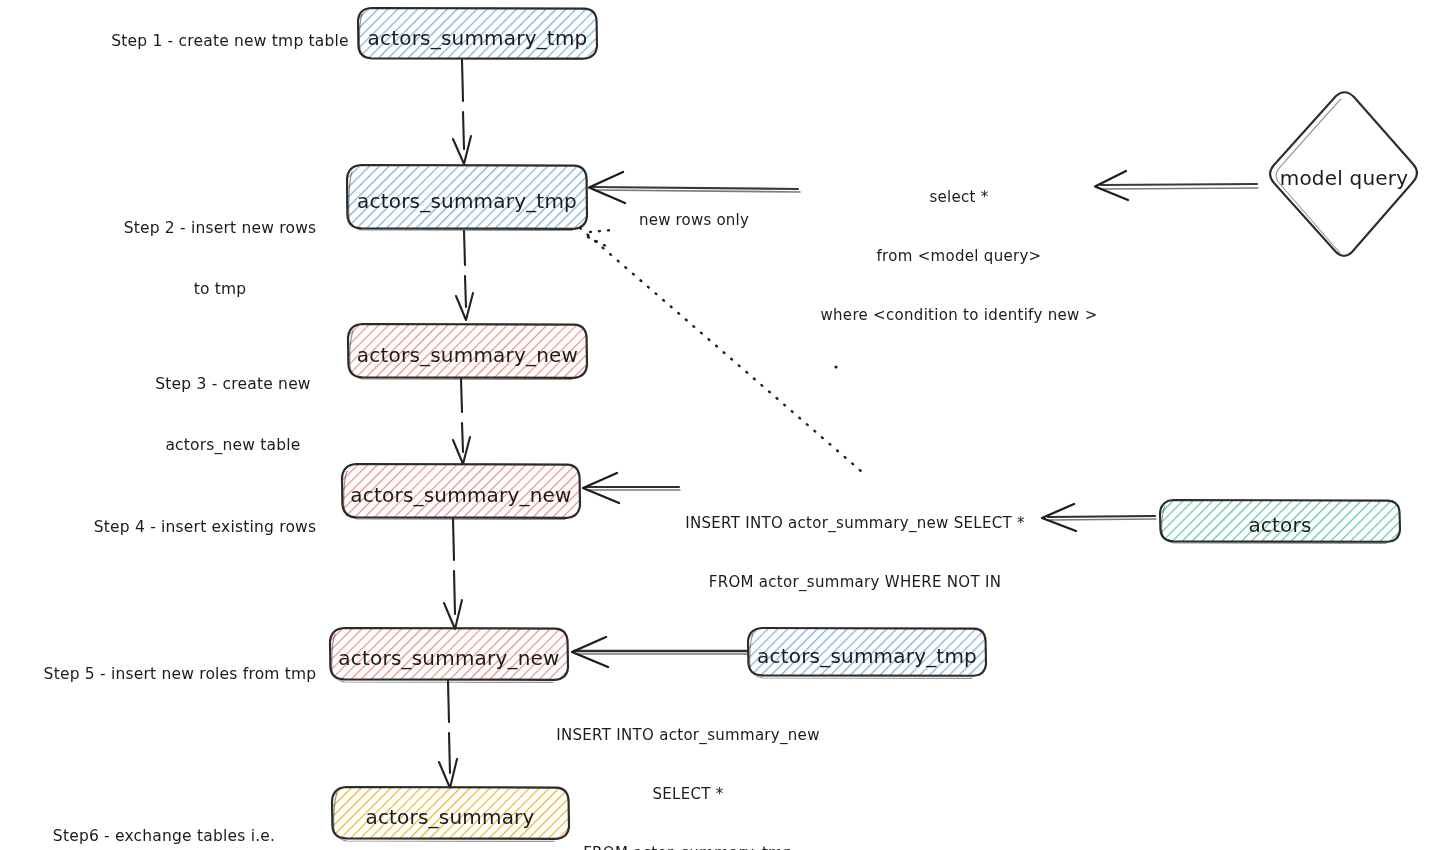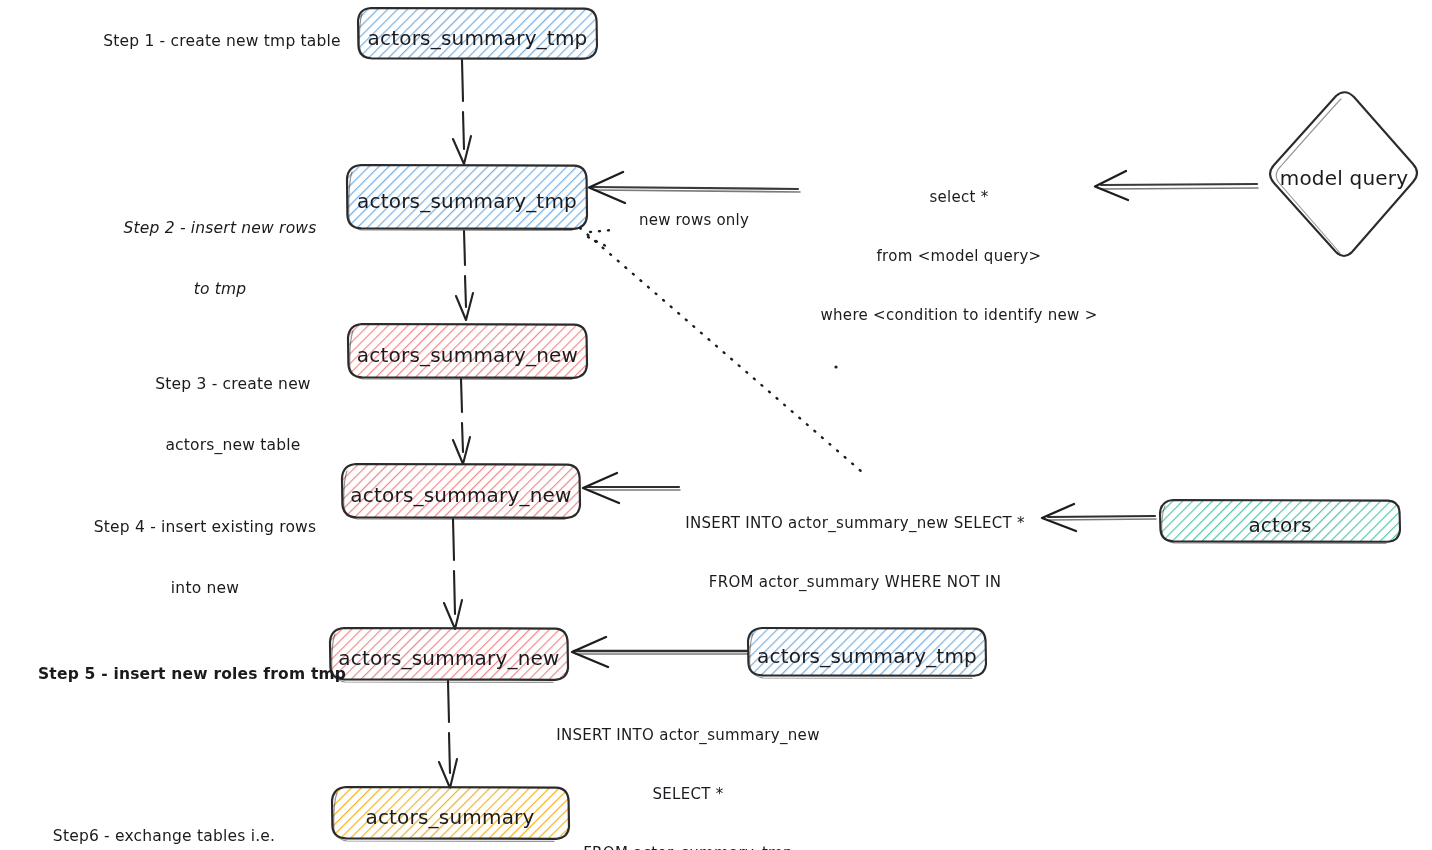--- a/index.html
+++ b/index.html
@@ -180,38 +180,37 @@
       <path d="M439 762 L450 788 L457 759" stroke="#222" stroke-width="2.1" fill="none" stroke-linecap="round" stroke-linejoin="round"></path>
     </g>
 
     <g>
       <rect x="332" y="787" width="237" height="52" rx="13" ry="13" fill="url(#hatch-yellow)" stroke="none"></rect>
       <path d="M346 787 L556 787.6 Q568 788 568.6 801 L569 827 Q568 838 556 838.8 L346 838.4 Q333 837.8 332.4 826 L332 801 Q332.8 788 346 787 Z" fill="none" stroke="#2b2b2b" stroke-width="2.2" stroke-linecap="round"></path>
       <path d="M337 793 Q333.4 802 333.8 827 Q334.5 839 347 841 L554 841.4" fill="none" stroke="#2b2b2b" stroke-width="1.2" stroke-linecap="round" opacity="0.5"></path>
     </g>
   </svg>
 
-  <div class="step-label" style="left:96px; top:31px; width:252px;">Step 1 - create new tmp table</div>
-
-  <div class="step-label" style="left:104px; top:177px; width:232px;font-style:italic;">
+  <div class="step-label" style="left:104px; top:31px; width:252px;">Step 1 - create new tmp table</div>
+
+  <div class="step-label" style="left:104px; top:177px; width:232px;">
     <div>Step 2 - insert new rows</div>
     <div>to tmp</div>
   </div>
 
   <div class="step-label" style="left:130px; top:333px; width:206px;">
     <div>Step 3 - create new</div>
     <div>actors_new table</div>
   </div>
 
   <div class="step-label" style="left:78px; top:476px; width:254px;">
     <div>Step 4 - insert existing rows</div>
-    <div>into new</div>
-  </div>
-
-  <div class="step-label" style="left:38px; top:664px; width:284px;font-weight:bold;">Step 5 - insert new roles from tmp</div>
+  </div>
+
+  <div class="step-label" style="left:38px; top:664px; width:284px;">Step 5 - insert new roles from tmp</div>
 
   <div class="step-label" style="left:4px; top:785px; width:320px;">
     <div>Step6 - exchange tables i.e.</div>
     
   </div>
 
   <div class="node-label" style="left:358px; top:25px; width:239px;">actors_summary_tmp</div>
 
   <div class="node-label" style="left:347px; top:188px; width:240px;">actors_summary_tmp</div>
 

